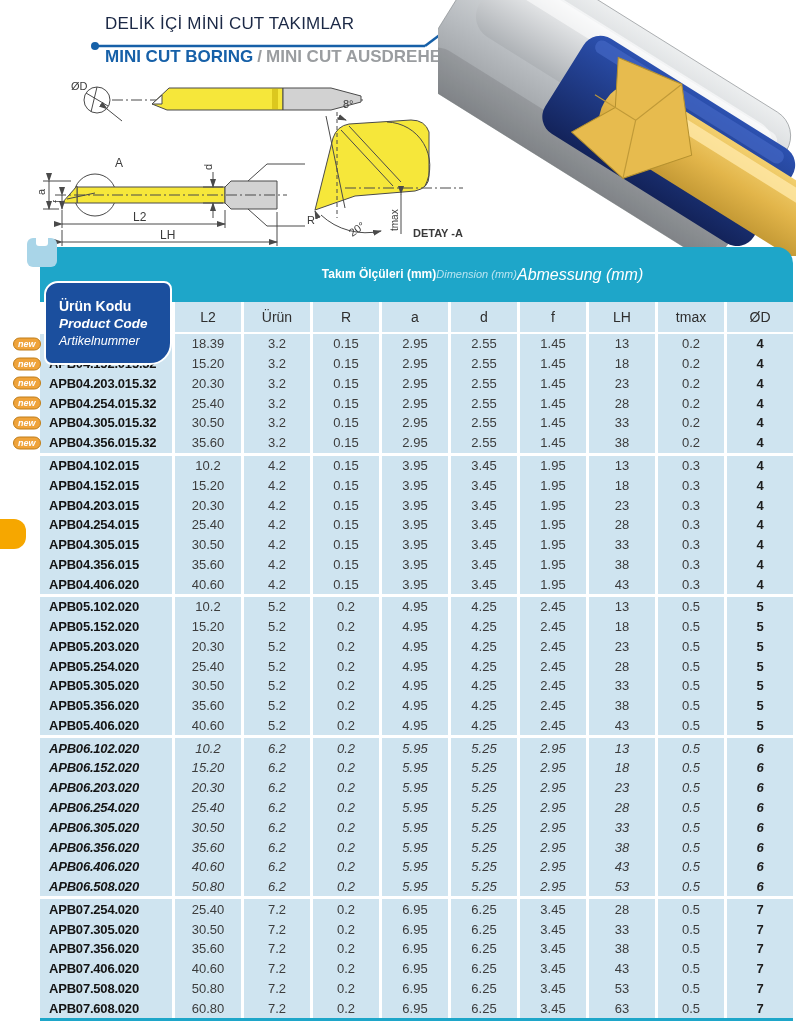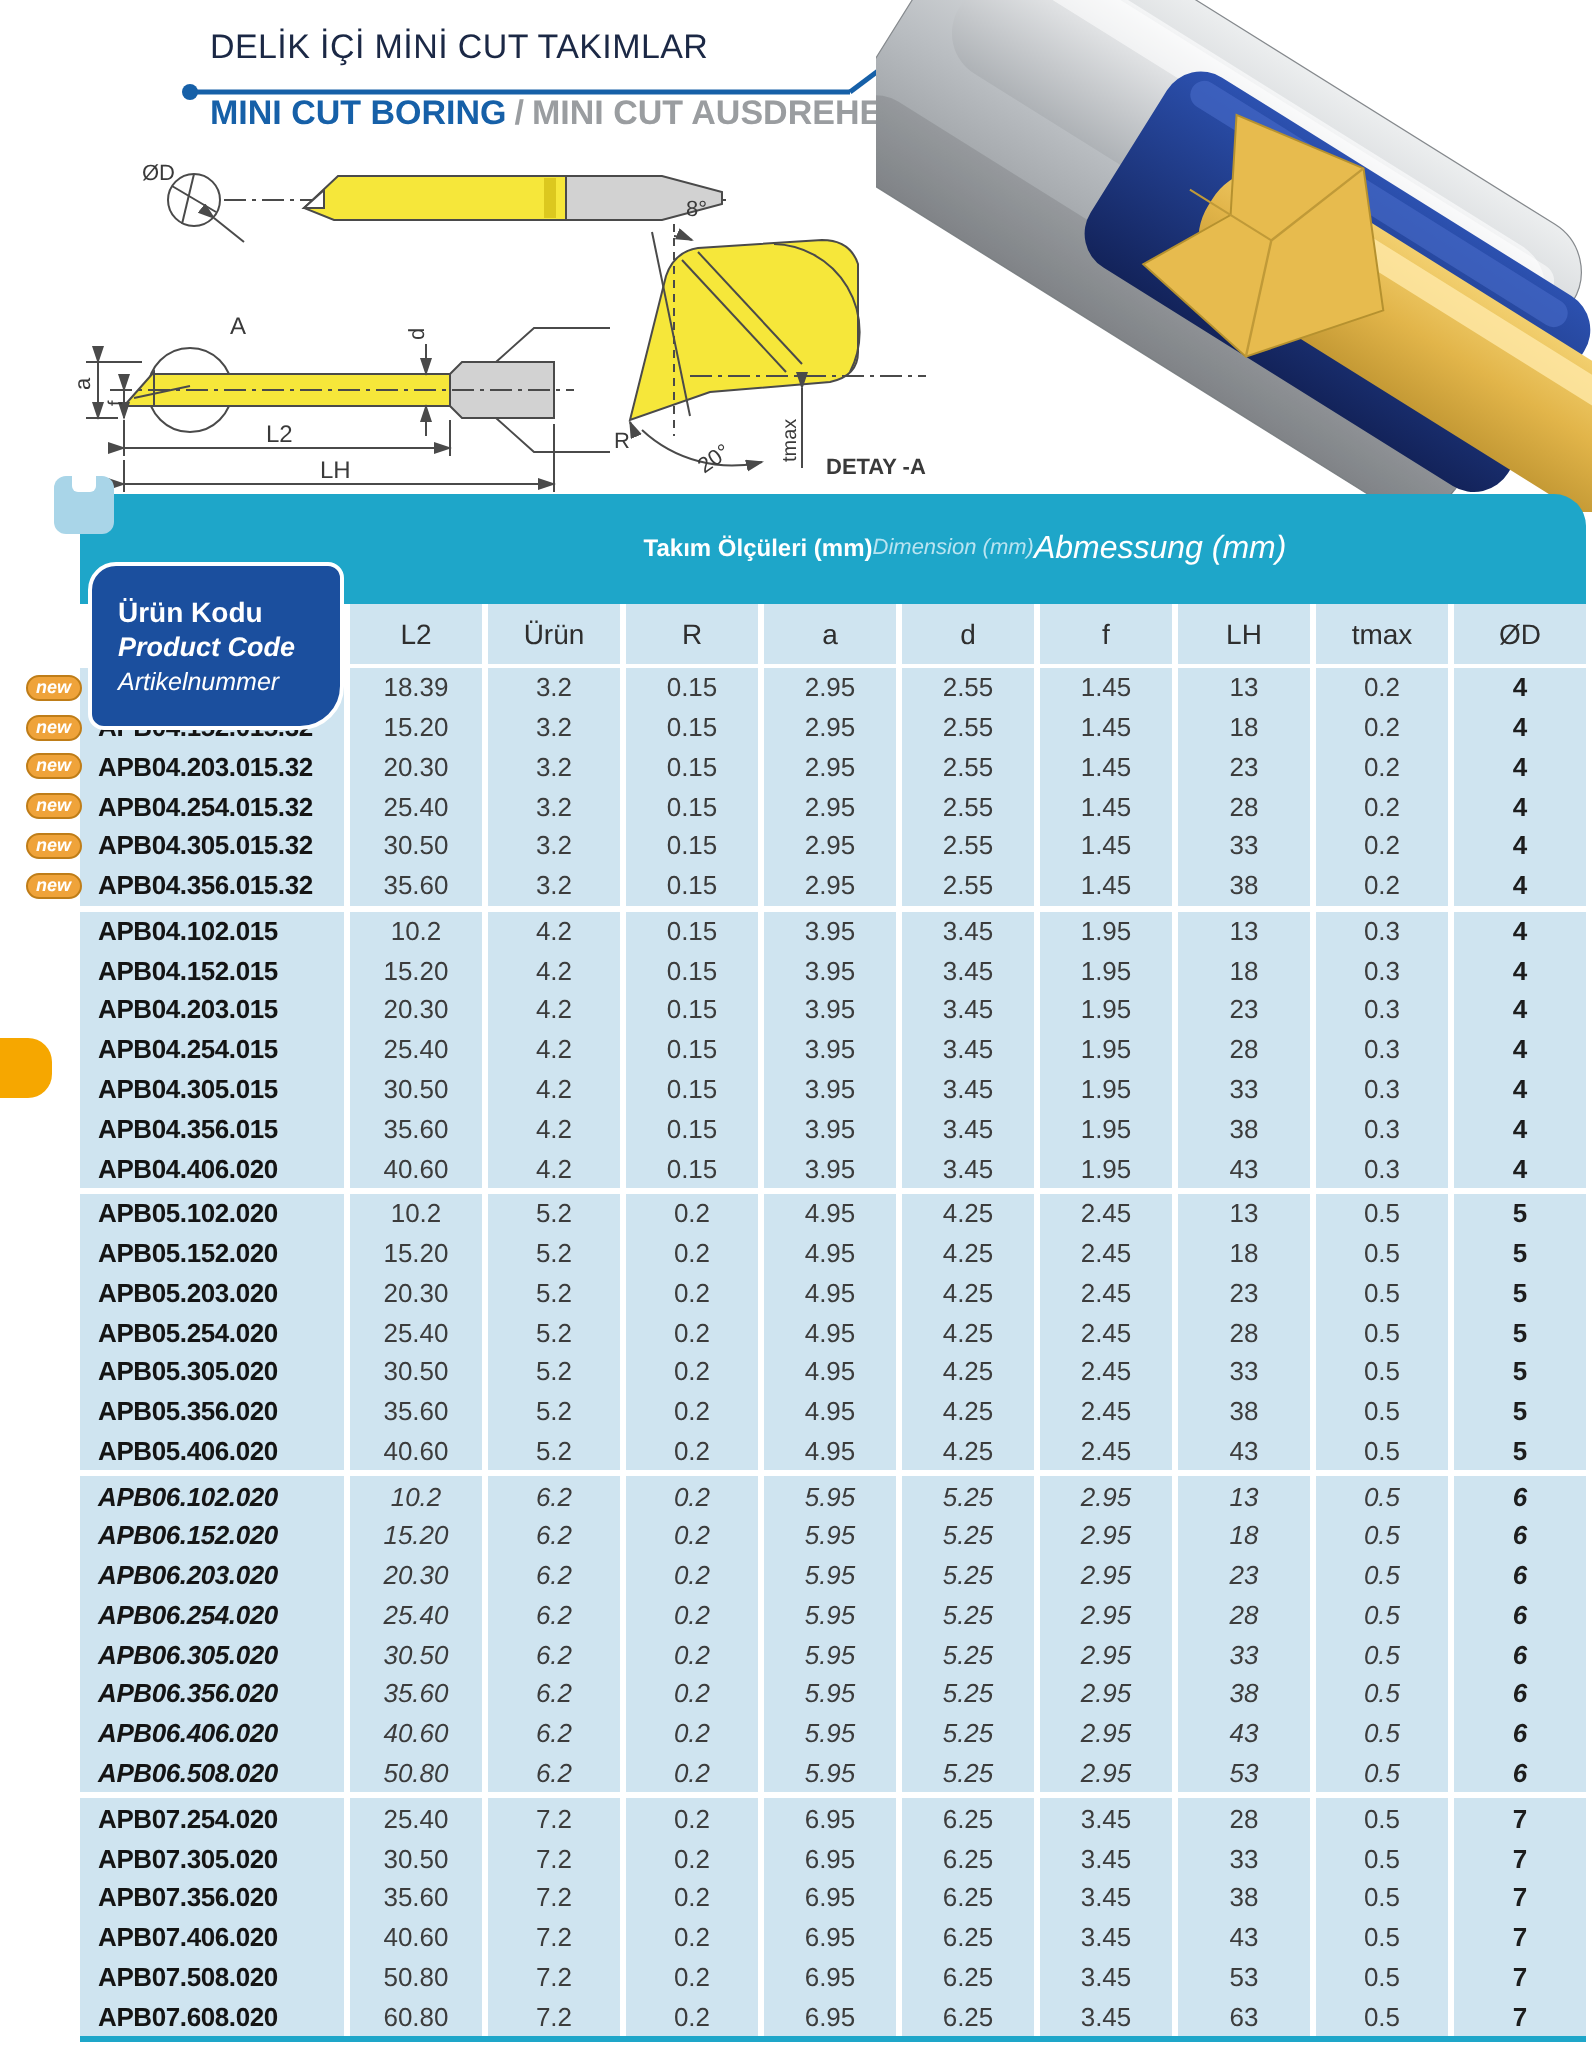--- a/index.html
+++ b/index.html
@@ -39,21 +39,21 @@
            box-sizing:border-box;color:#fff;line-height:1.3;margin-top:32px;}
   .codebox .l1{font-weight:bold;font-size:14px;}
   .codebox .l2i{font-weight:bold;font-style:italic;font-size:13.5px;}
   .codebox .l3i{font-style:italic;font-size:12.5px;}
 
   .tabicon{position:absolute;left:-13px;top:-9px;width:30px;height:29px;background:#a9d5e8;
            border-radius:6px;z-index:3;}
   .tabicon .notch{position:absolute;left:9px;top:0;width:12px;height:8px;background:#fff;
                   border-radius:0 0 3px 3px;display:block;}
 
-  .tbody{display:flex;flex-direction:column;height:684px;justify-content:flex-end;}
+  .tbody{display:flex;flex-direction:column;height:684px;}
   .tgroup{display:flex;flex-direction:column;flex-basis:0;min-height:0;}
   .trow{flex:1;display:flex;min-height:0;}
   .cell{box-sizing:border-box;}
   .code{width:132px;background:#cfe4f0;position:relative;display:flex;align-items:center;
         padding-left:9px;font-weight:bold;font-size:13px;color:#141414;letter-spacing:-.2px;}
   .val{flex:1;background:#cfe4f0;border-left:3px solid #fff;display:flex;align-items:center;
        justify-content:center;font-size:13px;color:#3c3c3c;}
   .val.last{font-weight:bold;color:#1d1d1d;}
   .gsep{height:3px;background:#fff;}
   .bottomline{height:3px;background:#1ea6c9;}

